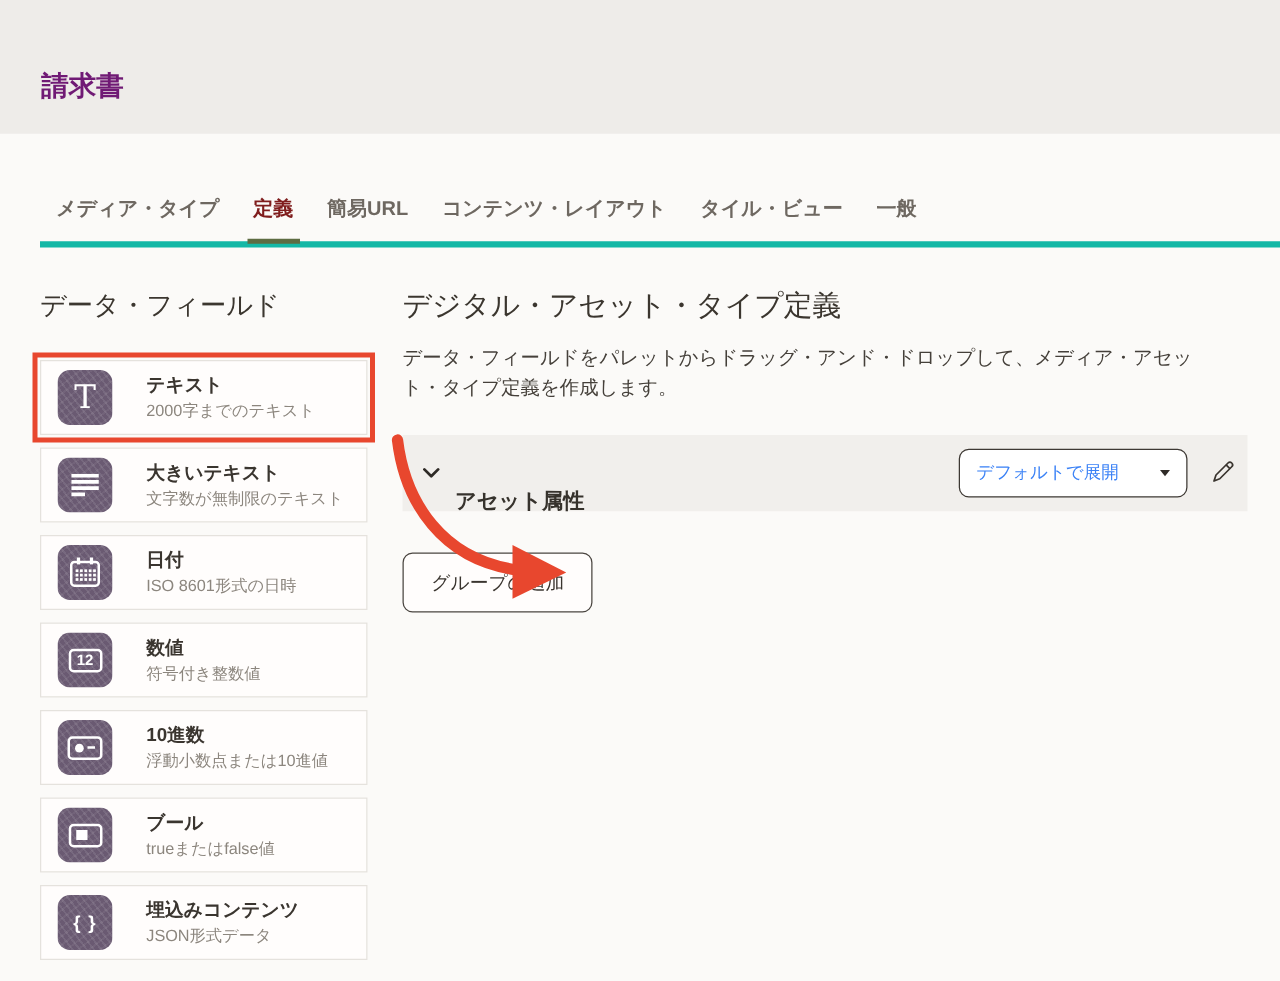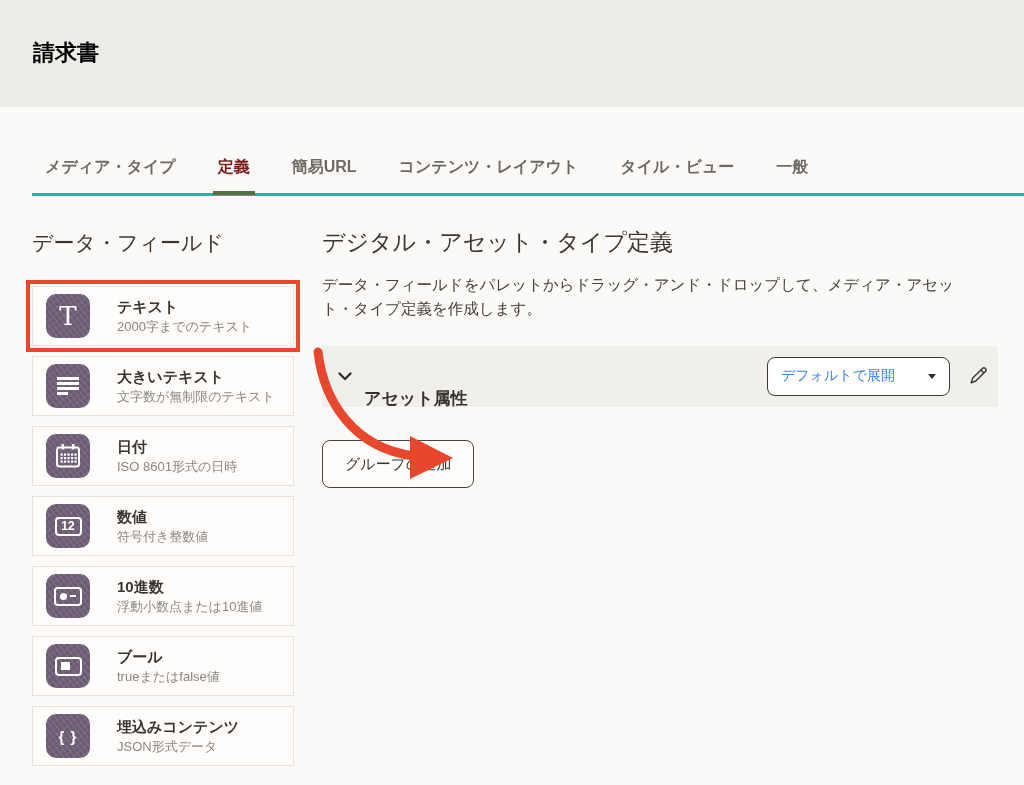--- a/index.html
+++ b/index.html
@@ -2,24 +2,24 @@
 <html><head>
 <meta charset="utf-8">
 <style>
   * { margin:0; padding:0; box-sizing:border-box; }
   html,body { width:1024px; }
   body { font-family:"Liberation Sans","DejaVu Sans",sans-serif; background:#fbfaf8; }
   .page { position:relative; width:1024px; height:785px; background:#fbfaf8; overflow:hidden; }
 
   
   .app-header { height:107px; background:#eeece9; padding:38px 0 0 33px; }
-  .app-title { font-family:Liberation Sans, sans-serif; font-size:22px; font-weight:700; color:#000000; }
-
-  
-  .tabs { margin-left:32px; padding:50px 0 0 13px; border-bottom:3px solid #14b8a6; display:flex; gap:42px; }
+  .app-title { font-family:Liberation Sans, sans-serif; font-size:22px; font-weight:700; color:#701a75;margin-top:16px; }
+
+  
+  .tabs { margin-left:32px; padding:50px 0 0 13px; border-bottom:5px solid #14b8a6; display:flex; gap:27px; }
   .tab { font-size:16px; font-weight:600; color:#6e6861; padding:0 0 15px 0; cursor:pointer; white-space:nowrap; }
   .tab.active { color:#7f1d1d; border-bottom:4px solid #5d6c42; margin-bottom:-2px; padding:0 5px 13px 5px; margin-left:-5px; margin-right:-5px; }
 
   
   .main { display:flex; padding-left:32px; position:relative; }
   .left-col { width:262px; flex:none; }
   .palette-title { font-size:21px; font-weight:400; color:#3b362f; margin-top:33px; line-height:28px; }
   .cards { margin-top:29px; }
   .card { position:relative; height:60px; background:#fffdfc; border:1px solid #e5e2dd; display:flex; align-items:center; padding-left:13px; gap:17px; margin-bottom:10px; cursor:grab; }
   .ring { position:absolute; inset:-7px; border:4px solid #e8472e; pointer-events:none; z-index:3; }

